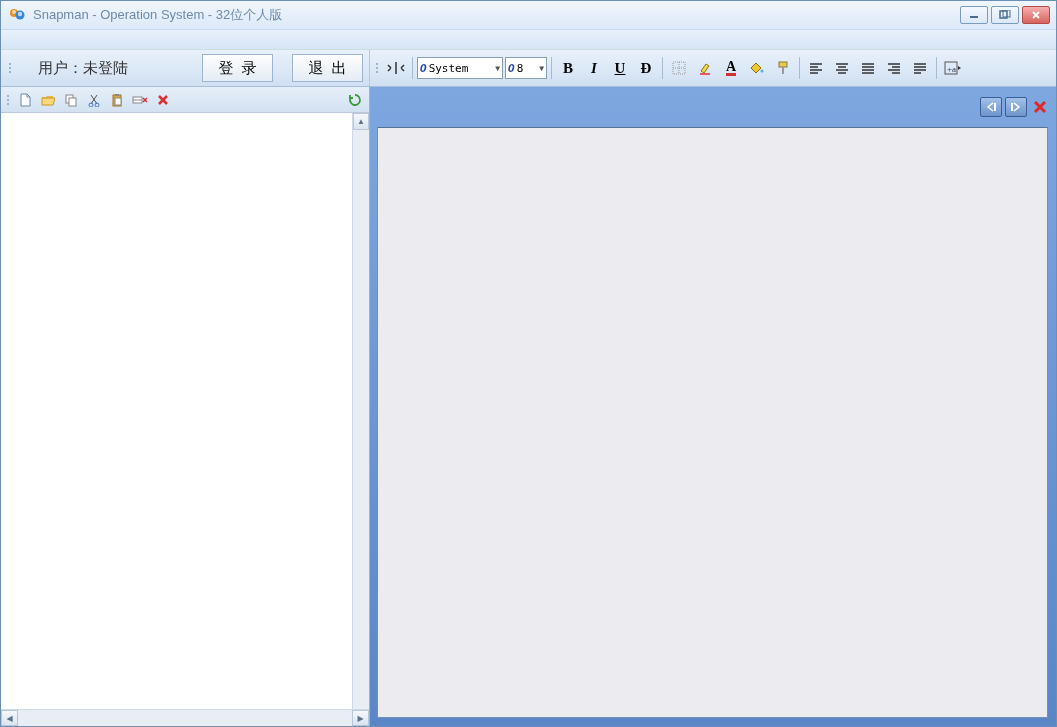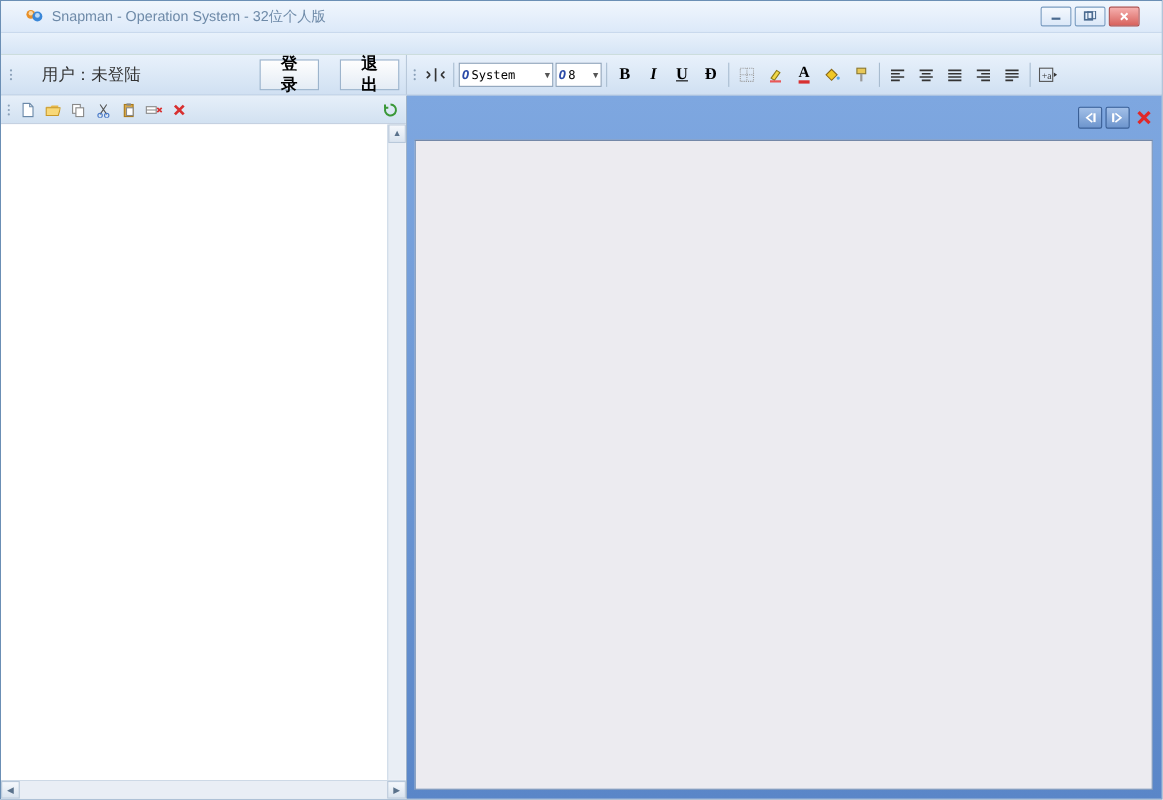--- a/index.html
+++ b/index.html
@@ -1,30 +1,30 @@
 <!DOCTYPE html>
 <html><head>
 <meta charset="utf-8">
 <style>
 * { box-sizing: border-box; margin: 0; padding: 0; }
 body { font-family: "Microsoft YaHei", Arial, sans-serif; font-size: 12px; background: #fff; overflow: hidden; }
 .window { width: 1057px; height: 727px; background: linear-gradient(#eaf2fb, #d9e7f8); display: flex; flex-direction: column; border: 1px solid #6b8fb5; }
-.titlebar { height: 28px; display: flex; align-items: center; padding: 0 20px; background: linear-gradient(#f0f6fd, #dce9f9); }
+.titlebar { height: 28px; display: flex; align-items: center; padding: 0 6px; background: linear-gradient(#f0f6fd, #dce9f9); }
 .titlebar .app-icon { width: 20px; height: 20px; margin-right: 6px; display:flex; align-items:center; justify-content:center;}
 .titlebar .title-text { color: #6e8aa8; font-size: 13px; flex: 1; }
 .titlebar .win-btns { display: flex; gap: 3px; }
 .win-btn { width: 28px; height: 18px; border: 1px solid #7a9cc0; border-radius: 2px; display: flex; align-items: center; justify-content: center; font-size: 10px; cursor: pointer; }
 .win-min { background: linear-gradient(#f4f8fd,#dbe8f8); color:#4a6a8f;}
 .win-max { background: linear-gradient(#f4f8fd,#dbe8f8); color:#4a6a8f;}
 .win-close { background: linear-gradient(#f6b0ae,#d8625d); color:#fff; border-color:#b04b48;}
 .menubar-area { height: 20px; background: linear-gradient(#e8f1fb,#d6e5f6); border-top:1px solid #c9d9ed;}
 .topwrap { display:flex; background: linear-gradient(#e8f1fb,#d0e0f2); border-top:1px solid #cdd; border-bottom:1px solid #a8bfd9;}
 .leftctl { width: 369px; display:flex; align-items:center; padding: 4px 6px; gap:19px; border-right:1px solid #b8c8da;}
 .user-label { font-size:15px; color:#333; padding-left:4px; flex:1;}
-.big-btn { width: 54px; height:28px; background:linear-gradient(#fefefe,#e4ecf5); border:1px solid #9db4cc; font-size:15px; letter-spacing:8px; text-align:center; padding-left:8px; cursor:pointer; display:flex; align-items:center; justify-content:center;font-weight:bold;}
+.big-btn { width: 71px; height:28px; background:linear-gradient(#fefefe,#e4ecf5); border:1px solid #9db4cc; font-size:15px; letter-spacing:8px; text-align:center; padding-left:8px; cursor:pointer; display:flex; align-items:center; justify-content:center;}
 .fmt-toolbar { flex:1; display:flex; align-items:center; padding:3px 4px; gap:2px; overflow:hidden;}
 .grip { width:6px; height:26px; display:flex; flex-direction:column; justify-content:center; gap:2px; margin-right:2px;}
 .grip span{width:2px;height:2px;background:#8aa0b8;border-radius:50%;margin-left:2px;}
 .tb-btn { width:24px; height:24px; display:flex; align-items:center; justify-content:center; border:1px solid transparent; cursor:pointer; font-family:"Times New Roman",serif;}
 .tb-sep{width:1px;height:22px;background:#a8bcd0;margin:0 2px;}
 .font-sel{height:22px;border:1px solid #8aa0b8;background:#fff;display:flex;align-items:center;padding:0 2px;font-family:monospace;font-size:11px;cursor:pointer;}
 .font-sel .o-icon{color:#2a4aa8;font-weight:bold;font-style:italic;margin-right:2px;}
 .font-sel .dd{margin-left:4px;color:#555;font-size:8px;}
 .fs-name{width:86px;}
 .fs-size{width:42px;}

